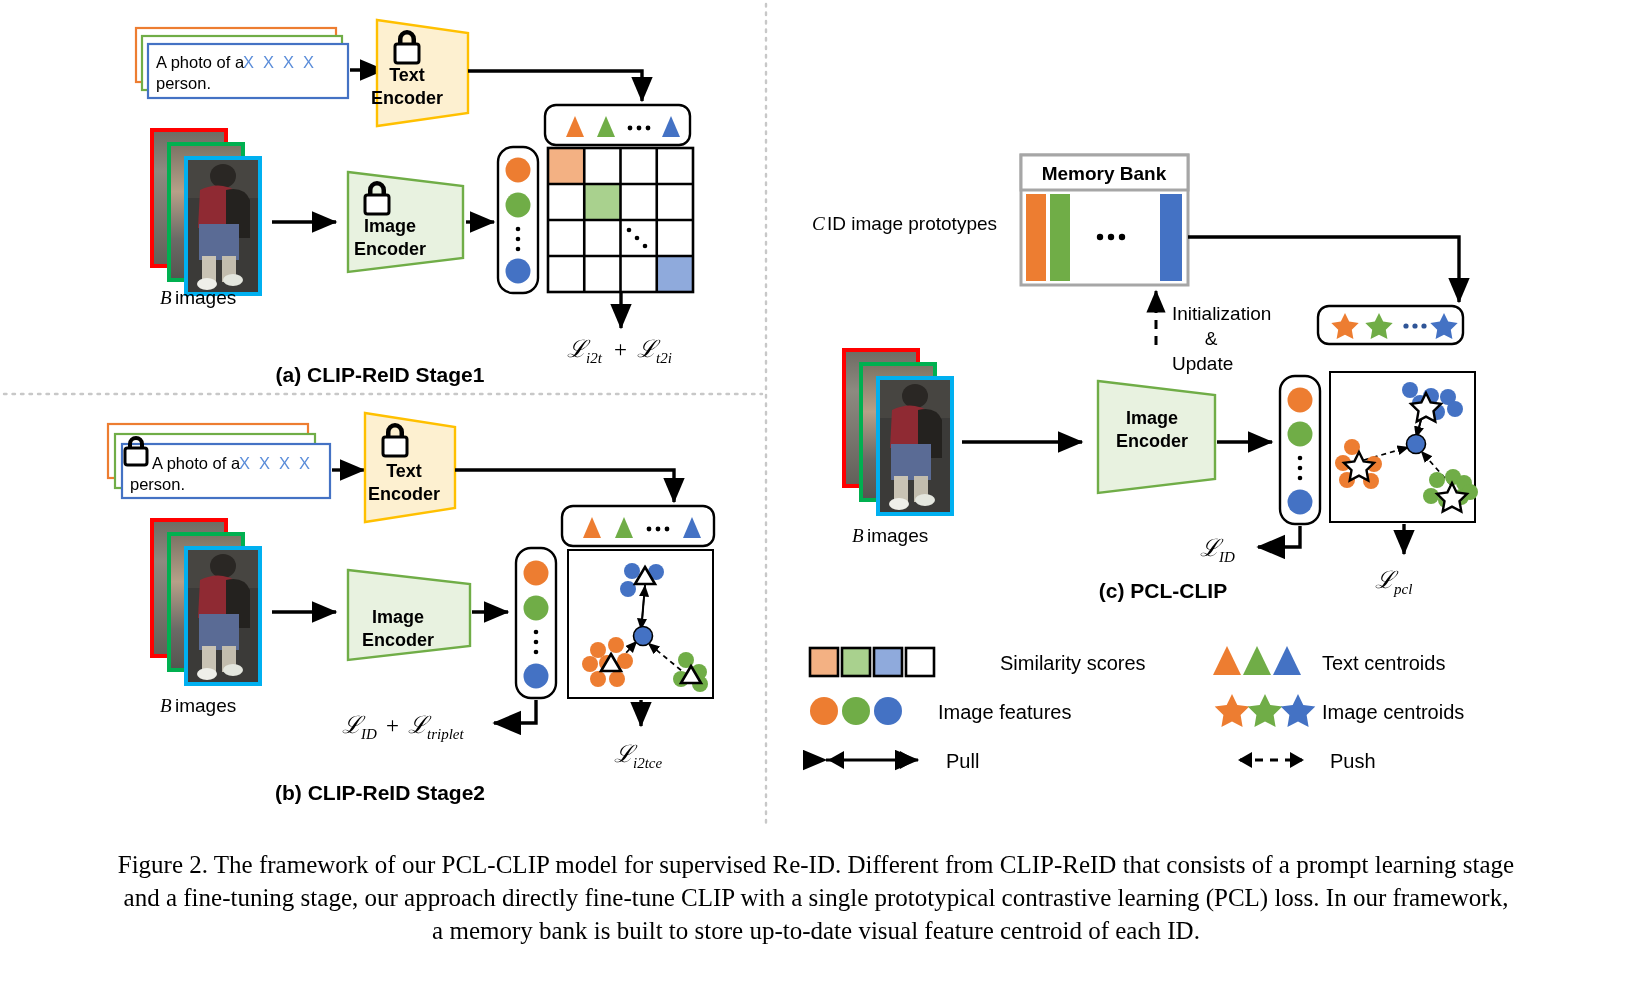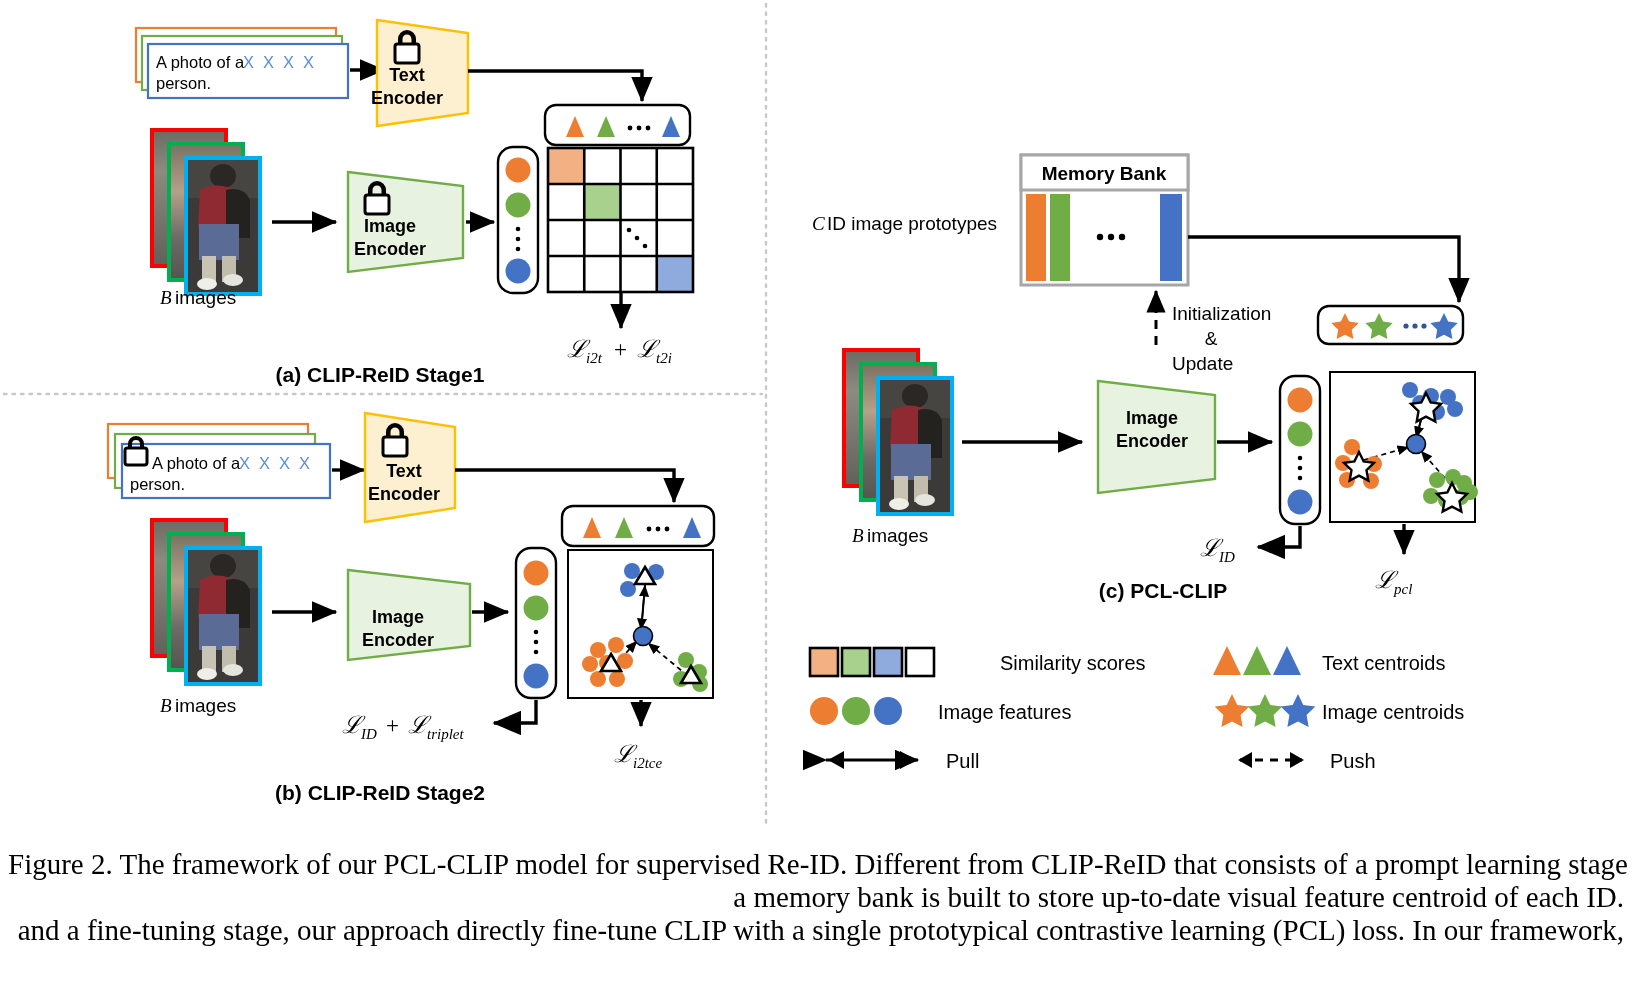--- a/index.html
+++ b/index.html
@@ -1,22 +1,22 @@
 <!DOCTYPE html>
 <html><head>
 <meta charset="utf-8">
 <style>
   html,body{margin:0;padding:0;background:#ffffff;}
   body{width:1632px;height:998px;position:relative;
        font-family:"Liberation Sans",sans-serif;color:#000;overflow:hidden;}
   .fig{position:absolute;left:0;top:0;width:1336px;height:998px;}
   svg{display:block;}
   .cap{position:absolute;left:8px;top:848px;width:1616px;
-       font-family:"Liberation Serif",serif;font-size:29px;line-height:33px;
-       color:#000;text-align:right;}
+       font-family:"Liberation Serif",serif;font-size:25px;line-height:33px;
+       color:#000;text-align:center;}
   .cap span{display:block;white-space:nowrap;}
 </style>
 </head>
 <body>
 
 <div class="fig">
 <svg width="1632" height="848" viewBox="0 0 1632 848" xmlns="http://www.w3.org/2000/svg">
   <defs>
     <marker id="ah" markerWidth="9" markerHeight="9" refX="7.2" refY="3.2" orient="auto">
       <path d="M0,0 L7.6,3.2 L0,6.4 z" fill="#000"></path>
@@ -501,15 +501,15 @@
       <path d="M1238,760 L1252,752 L1252,768 Z" fill="#000"></path>
       <path d="M1304,760 L1290,752 L1290,768 Z" fill="#000"></path>
       <text x="1330" y="768" font-size="20" font-family="Liberation Sans, sans-serif">Push</text>
     </g>
   </g>
 </svg>
 </div>
 
 <div class="cap">
   <span>Figure 2. The framework of our PCL-CLIP model for supervised Re-ID. Different from CLIP-ReID that consists of a prompt learning stage</span>
+  <span>and a fine-tuning stage, our approach directly fine-tune CLIP with a single prototypical contrastive learning (PCL) loss. In our framework,</span>
   <span>a memory bank is built to store up-to-date visual feature centroid of each ID.</span>
-  <span>and a fine-tuning stage, our approach directly fine-tune CLIP with a single prototypical contrastive learning (PCL) loss. In our framework,</span>
 </div>
 
 </body></html>

